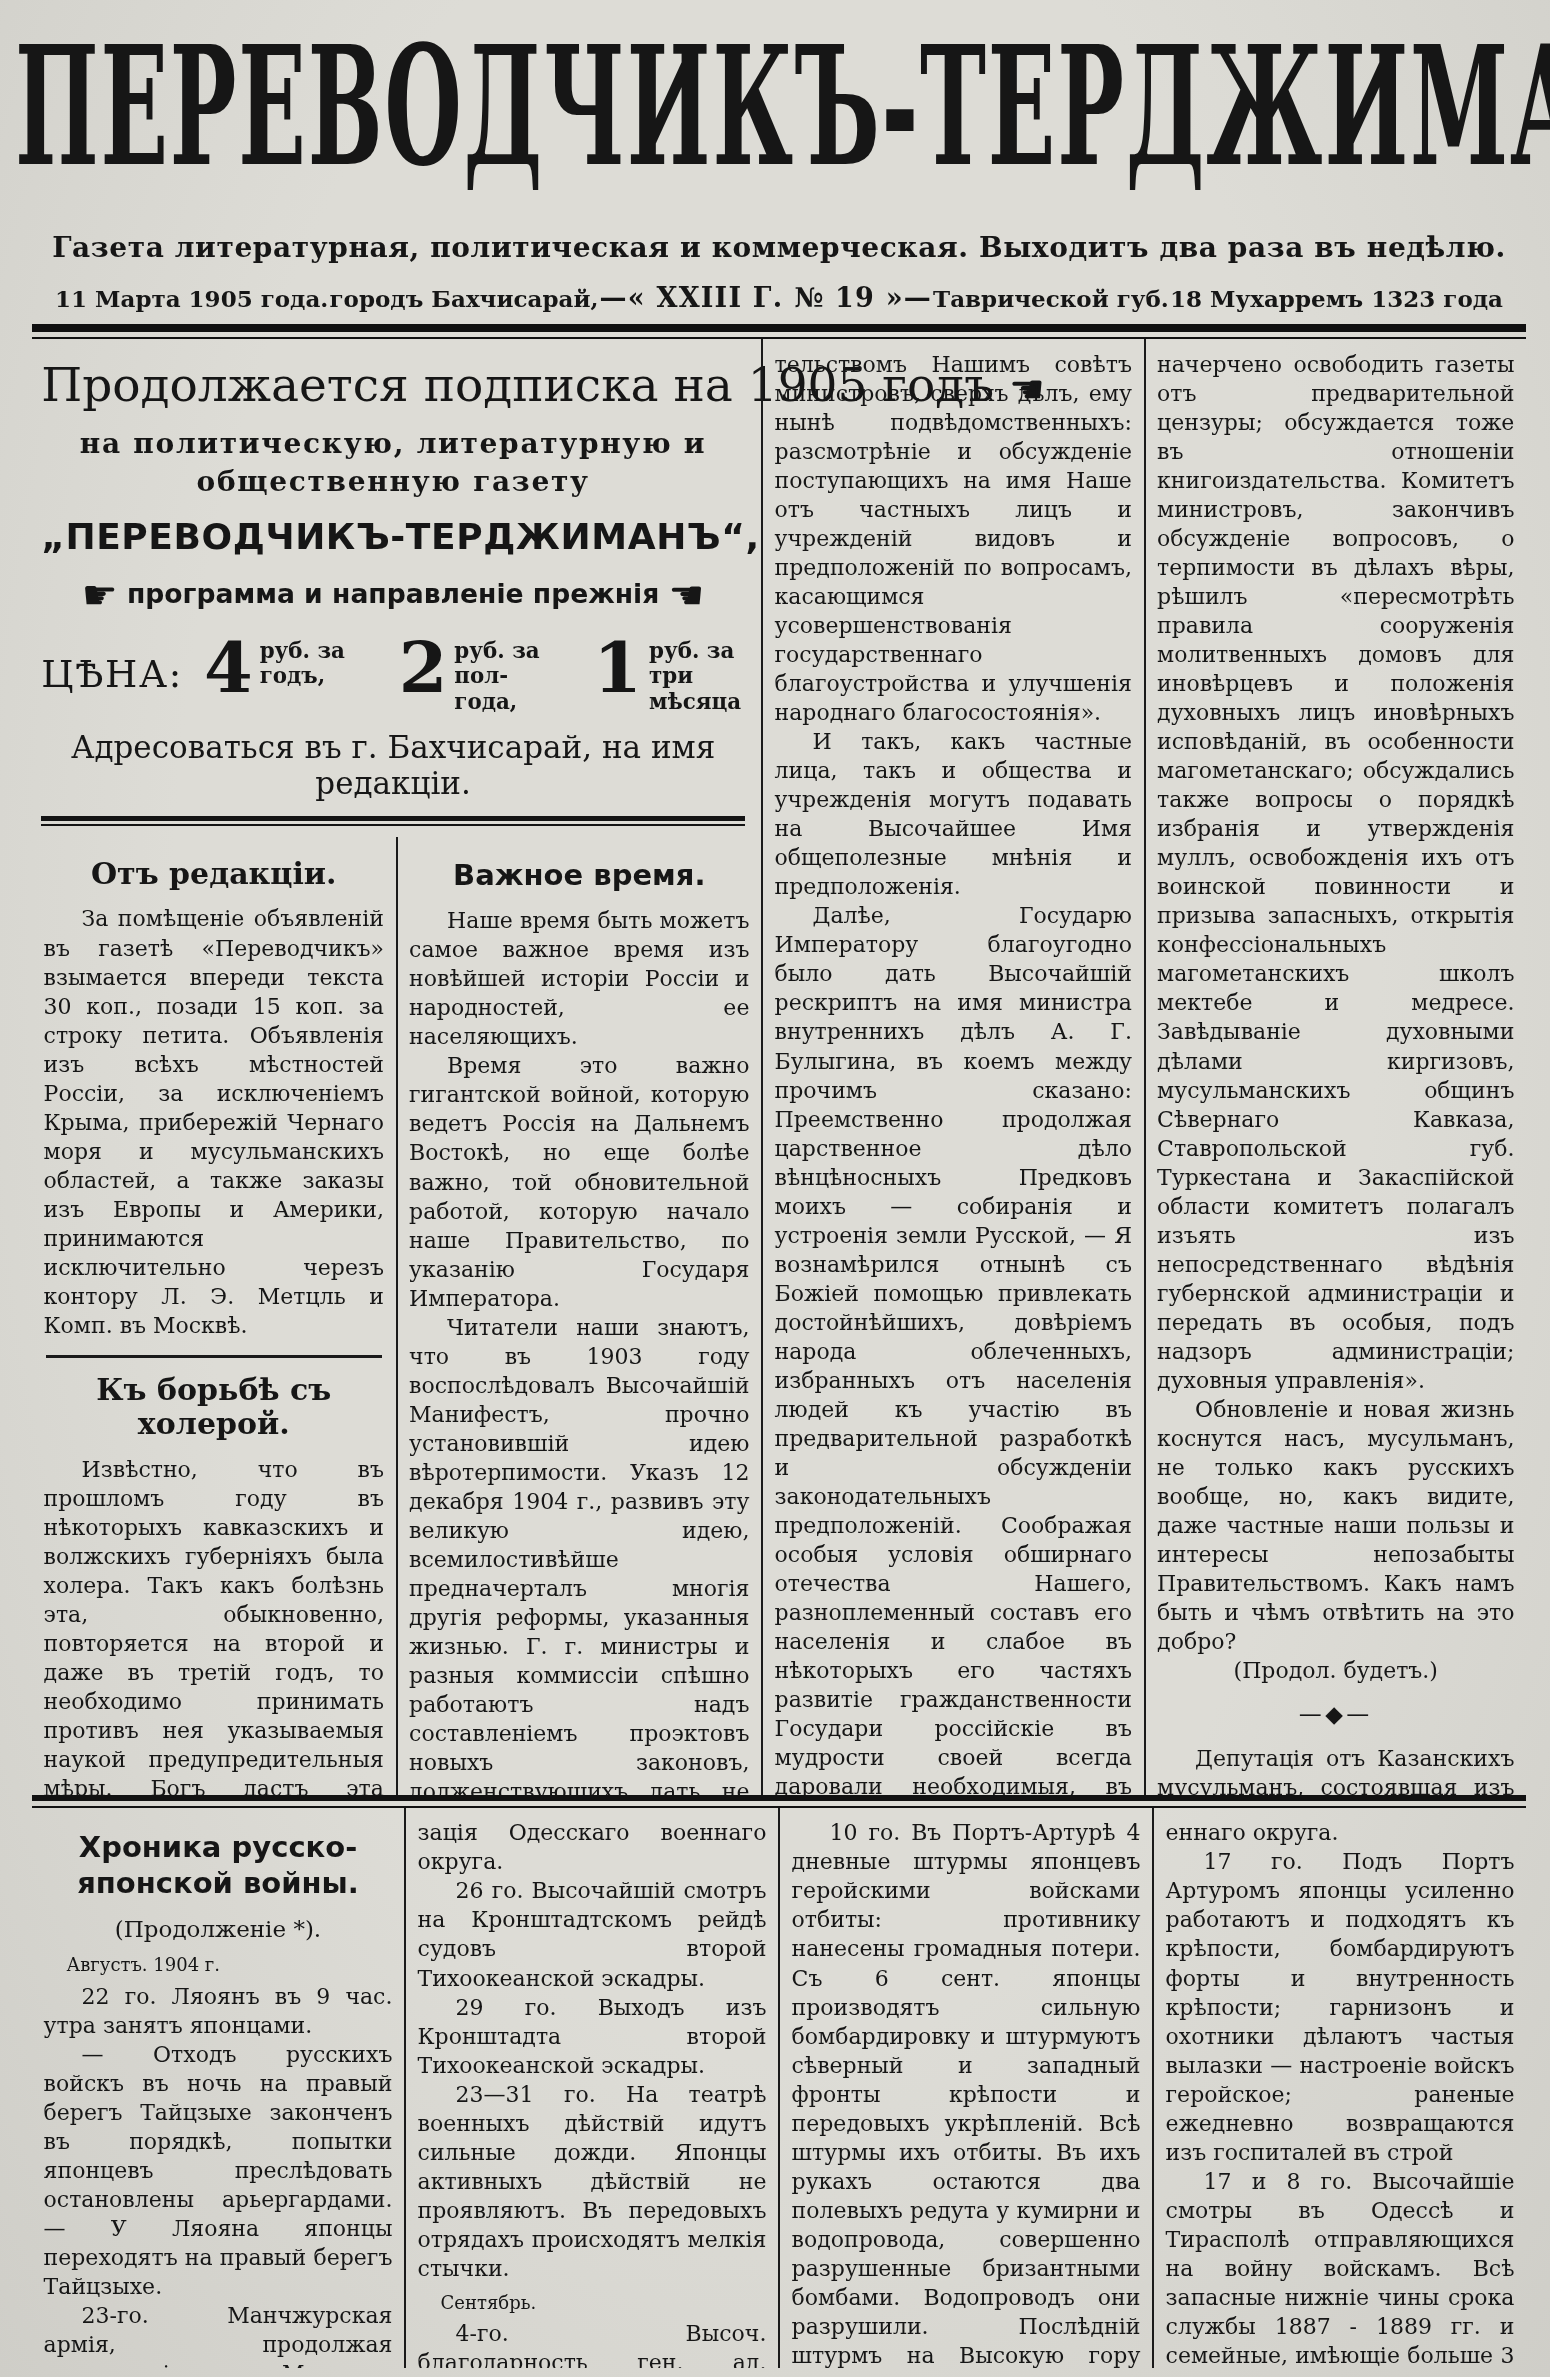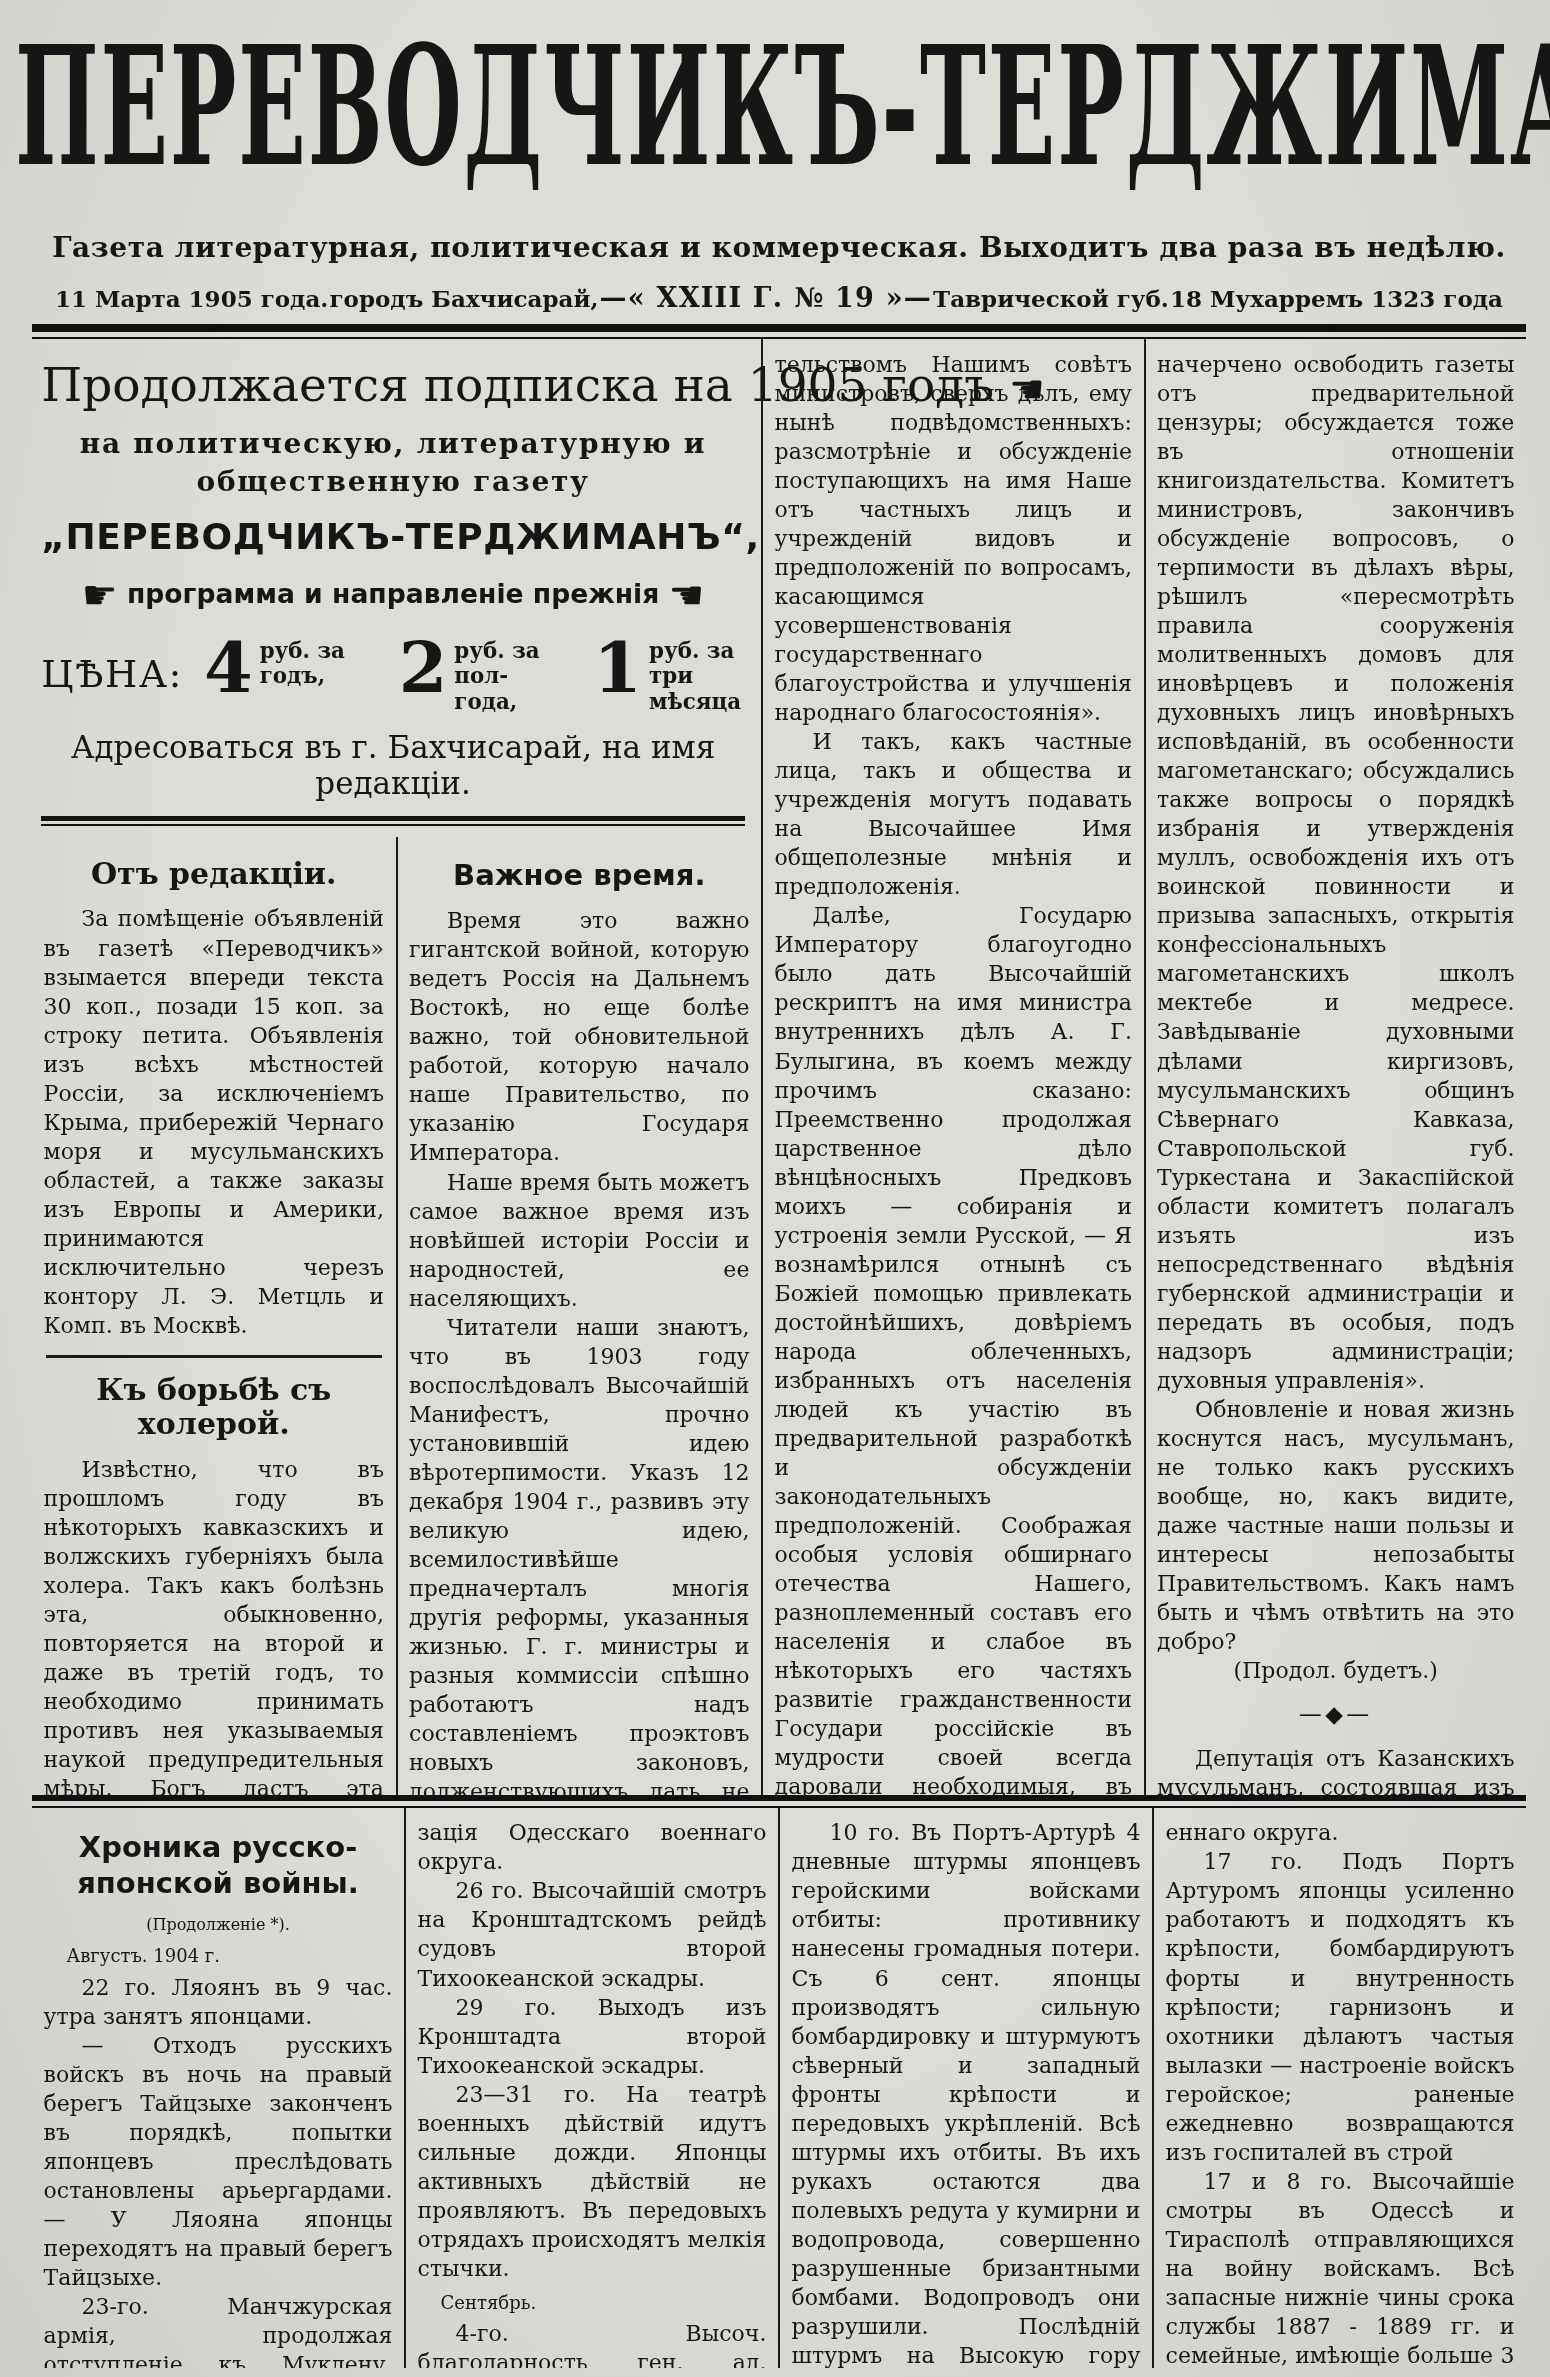--- a/index.html
+++ b/index.html
@@ -64,21 +64,21 @@
   .ad-address { text-align:center; font-size:31px; margin-top:14px; }
   .ad-rule { border-top:5.2px solid #141414; border-bottom:2.3px solid #141414; height:3.5px; margin-top:15px; }
 
   
   .col p { margin:0; text-indent:38px; }
   .col p.cont { text-indent:0; }
   .col p.center { text-indent:0; text-align:center; }
   .hd-serif { font-size:30px; font-weight:bold; text-align:center; margin:10.4px 0 12.7px 0; line-height:1.15; }
   .hd-sans  { font-size:29px; font-weight:bold; text-align:center; margin:10.4px 0 12.7px 0; line-height:1.25;
               font-family:"DejaVu Sans","Liberation Sans",sans-serif; }
-  .hd-sub { font-size:16px; font-weight:normal; text-align:center; margin:3.5px 0 9.2px 0; }
+  .hd-sub { font-size:23px; font-weight:normal; text-align:center; margin:3.5px 0 9.2px 0; }
   .date-label { text-indent:23px !important; font-size:18px; margin:8px 0 4.6px 0 !important; }
   .divider { text-align:center; font-size:23px; letter-spacing:3.5px; margin:14px 0; font-family:"DejaVu Sans",sans-serif; }
   .rule-single { border-top:3.5px solid #1a1a1a; margin:15px 2.3px; }
 </style>
 </head>
 <body>
 
 <div class="page">
   <div class="inner">
 
@@ -134,22 +134,22 @@
         <div class="left-cols">
           <div class="col u-col1">
               <h2 class="hd-serif">Отъ редакціи.</h2>
               <p>За помѣщеніе объявленій въ газетѣ «Переводчикъ» взымается впереди текста 30 коп., позади 15 коп. за строку петита. Объявленія изъ всѣхъ мѣстностей Россіи, за исключеніемъ Крыма, прибережій Чернаго моря и мусульманскихъ областей, а также заказы изъ Европы и Америки, принимаются исключительно черезъ контору Л. Э. Метцль и Комп. въ Москвѣ.</p>
               <div class="rule-single"></div>
               <h2 class="hd-serif">Къ борьбѣ съ холерой.</h2>
               <p>Извѣстно, что въ прошломъ году въ нѣкоторыхъ кавказскихъ и волжскихъ губерніяхъ была холера. Такъ какъ болѣзнь эта, обыкновенно, повторяется на второй и даже въ третій годъ, то необходимо принимать противъ нея указываемыя наукой предупредительныя мѣры. Богъ дастъ эта напасть минуетъ въ этомъ году нашу родину, но тѣмъ не менѣе нужно принять всѣ предохранительныя мѣры, а затѣмъ предоставить себя Волѣ Божьей. Вотъ въ этихъ видахъ министерствомъ внутреннихъ дѣлъ разосланъ губернаторамъ циркуляръ, въ которомъ предлагается воспользоваться нѣсколькими мѣсяцами, остающимися до весны, для энергичной подготовки къ борьбѣ съ холерой. Ближайшее и непосредственное участіе городскихъ и земскихъ общественныхъ учрежденій въ предпологаемой борьбѣ признается обстоятельствомъ первостепенной важности. Губернаторамъ предложено лично выяснить представителямъ общественныхъ учрежденій, что правительство ожидаетъ отъ нихъ дружной помощи.</p>
             </div>
           <div class="col u-col2">
               <h2 class="hd-sans">Важное время.</h2>
+              <p>Наше время быть можетъ самое важное время изъ новѣйшей исторіи Россіи и народностей, ее населяющихъ.</p>
               <p>Время это важно гигантской войной, которую ведетъ Россія на Дальнемъ Востокѣ, но еще болѣе важно, той обновительной работой, которую начало наше Правительство, по указанію Государя Императора.</p>
-              <p>Наше время быть можетъ самое важное время изъ новѣйшей исторіи Россіи и народностей, ее населяющихъ.</p>
               <p>Читатели наши знаютъ, что въ 1903 году воспослѣдовалъ Высочайшій Манифестъ, прочно установившій идею вѣротерпимости. Указъ 12 декабря 1904 г., развивъ эту великую идею, всемилостивѣйше предначерталъ многія другія реформы, указанныя жизнью. Г. г. министры и разныя коммиссіи спѣшно работаютъ надъ составленіемъ проэктовъ новыхъ законовъ, долженствующихъ дать не только полное обезпеченіе каждому исповѣданію, но и значительную свободу слова, дѣятельности и иниціативы и личности, и общественныхъ группъ.</p>
             </div>
         </div>
       </div>
 
       <div class="right-half">
         <div class="col u-col3">
             <p class="cont">тельствомъ Нашимъ совѣтъ министровъ, сверхъ дѣлъ, ему нынѣ подвѣдомственныхъ: разсмотрѣніе и обсужденіе поступающихъ на имя Наше отъ частныхъ лицъ и учрежденій видовъ и предположеній по вопросамъ, касающимся усовершенствованія государственнаго благоустройства и улучшенія народнаго благосостоянія».</p>
             <p>И такъ, какъ частные лица, такъ и общества и учрежденія могутъ подавать на Высочайшее Имя общеполезные мнѣнія и предположенія.</p>
             <p>Далѣе, Государю Императору благоугодно было дать Высочайшій рескриптъ на имя министра внутреннихъ дѣлъ А. Г. Булыгина, въ коемъ между прочимъ сказано: Преемственно продолжая царственное дѣло вѣнцѣносныхъ Предковъ моихъ — собиранія и устроенія земли Русской, — Я вознамѣрился отнынѣ съ Божіей помощью привлекать достойнѣйшихъ, довѣріемъ народа облеченныхъ, избранныхъ отъ населенія людей къ участію въ предварительной разработкѣ и обсужденіи законодательныхъ предположеній. Соображая особыя условія обширнаго отечества Нашего, разноплеменный составъ его населенія и слабое въ нѣкоторыхъ его частяхъ развитіе гражданственности Государи россійскіе въ мудрости своей всегда даровали необходимыя, въ зависимости отъ назрѣвшихъ потребностей преобразованія, лишь въ порядкѣ извѣстной послѣдовательности и съ осмотрительностью, обезпечивающей неразрывность и крѣпость исторической связи съ прошлымъ, какъ залога прочности и устойчивости сихъ преобразованій въ будущемъ. И нынѣ, предпринимая сіи преобразованія, увѣренный, что знаніе мѣстности, потребный жизненный опытъ и разумное откровенное слово лучшихъ выборныхъ людей обезпечатъ плодотворность законодательныхъ работъ на истинную пользу народа, Я вмѣстѣ съ тѣмъ предвижу всю сложность и трудность проведенія сего преобразованія въ жизнь при непремѣнномъ сохраненіи незыблемости основныхъ законовъ Имперіи.</p>

